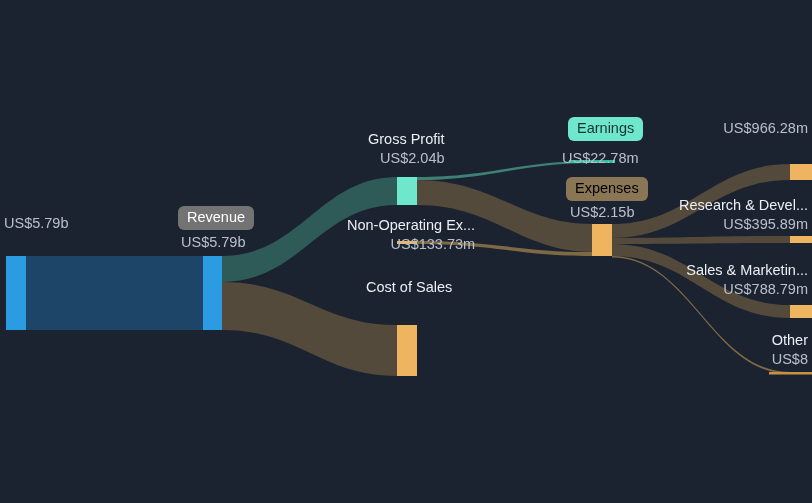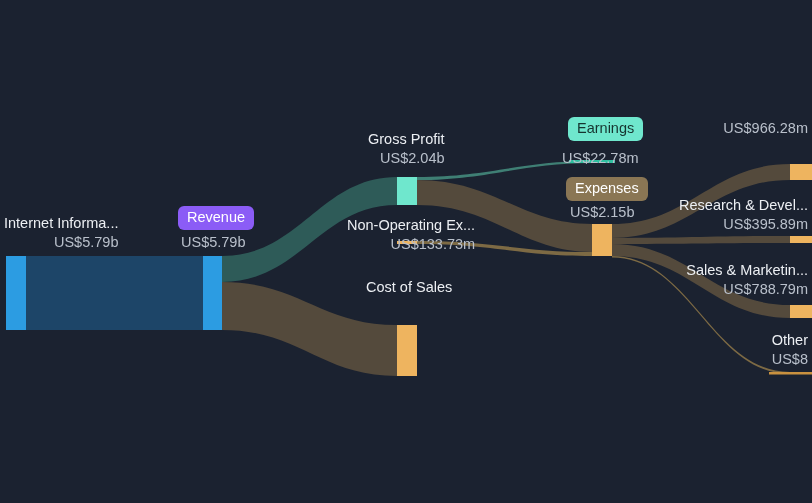--- a/index.html
+++ b/index.html
@@ -46,30 +46,30 @@
   .badge {
     position: absolute;
     display: inline-block;
     border-radius: 6px;
     padding: 3px 9px 4px 9px;
     font-size: 14.5px;
     line-height: 17px;
     white-space: nowrap;
   }
   .badge.revenue {
-    background: #8b5cf6;
+    background: #737373;
     color: #ffffff;
   }
   .badge.earnings {
     background: #6fe7cd;
     color: #16342f;
   }
   .badge.expenses {
     background: #8a7654;
-    color: #ffffff;
+    color: #000000;
   }
   .badge-val {
     position: absolute;
     font-size: 14.5px;
     line-height: 19px;
     color: #b9c0cb;
     white-space: nowrap;
   }
 </style>
 </head>
@@ -116,21 +116,20 @@
     <rect x="790" y="164" width="22" height="16" fill="#eeb45f"></rect>
 
     <rect x="790" y="236" width="22" height="7" fill="#eeb45f"></rect>
 
     <rect x="790" y="305" width="22" height="13" fill="#eeb45f"></rect>
 
     <rect x="769" y="372" width="43" height="2.5" fill="#c9913f"></rect>
   </svg>
 
   <div class="lbl left-align" style="left:4px; top:214px;">
-    <span class="name">Internet Informa...</span>
     <span class="val">US$5.79b</span>
   </div>
 
   <div class="badge revenue" style="left:178px; top:206px;">Revenue</div>
   <div class="badge-val" style="left:181px; top:233px;">US$5.79b</div>
 
   <div class="lbl left-align" style="left:368px; top:130px;">
     <span class="name">Gross Profit</span>
     <span class="val">US$2.04b</span>
   </div>

